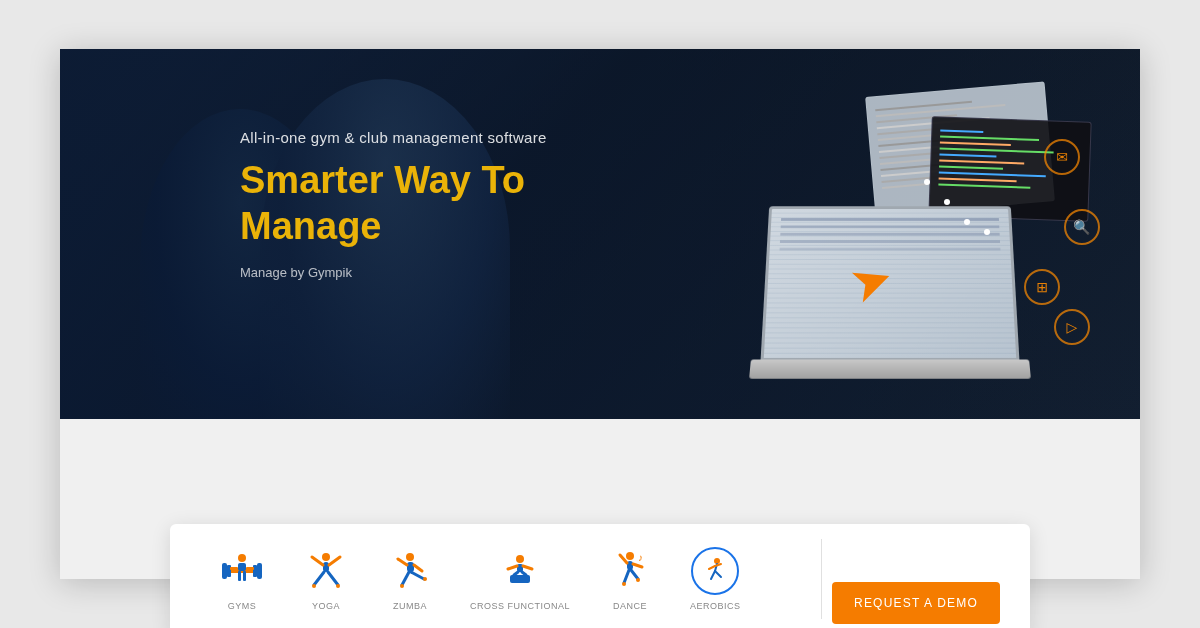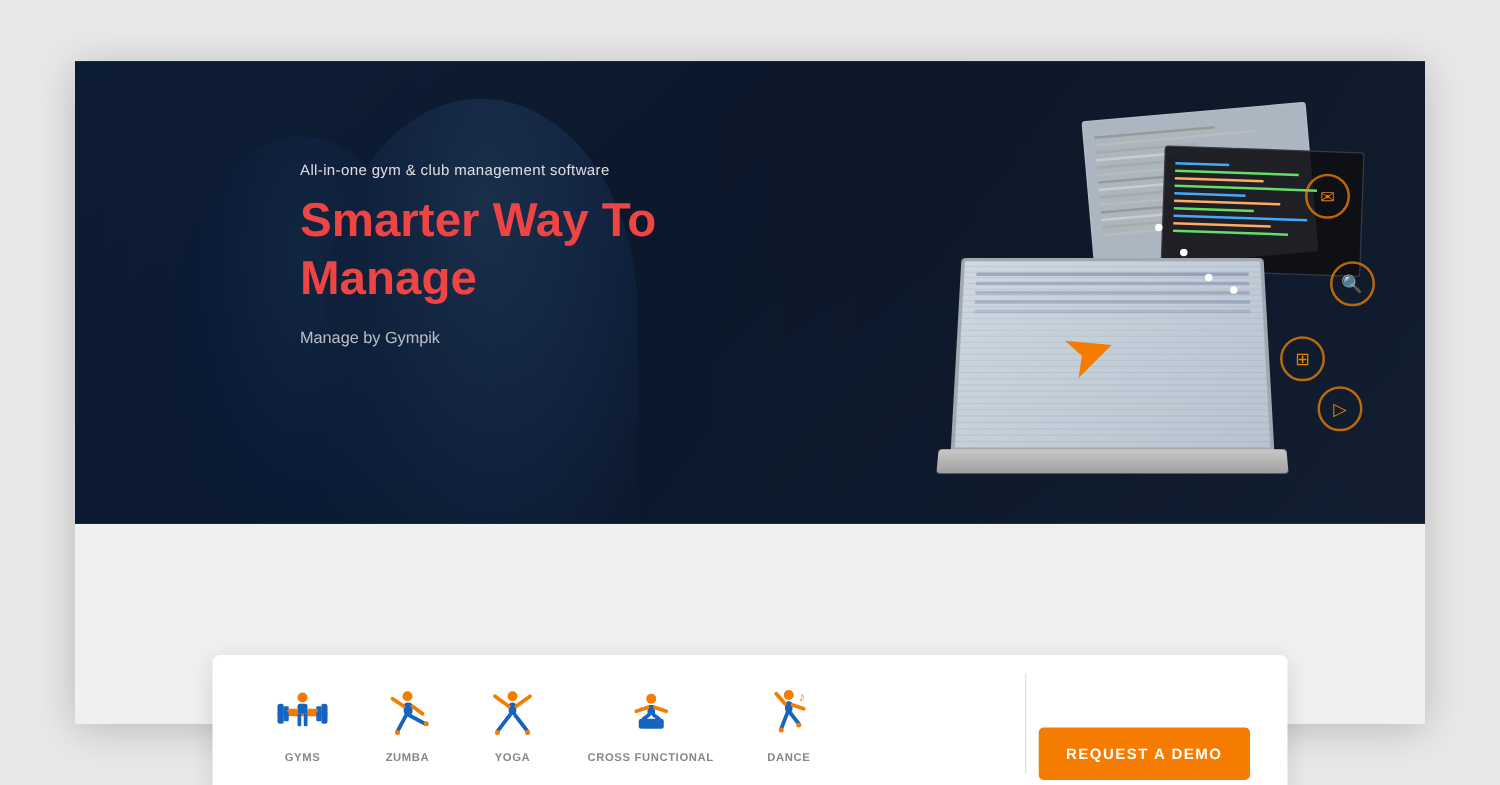--- a/index.html
+++ b/index.html
@@ -208,31 +208,31 @@
     .hero-content {
       position: absolute;
       left: 180px;
       top: 80px;
       z-index: 5;
       color: white;
       max-width: 430px;
     }
 
     .hero-subtitle {
-      font-size: 12px;
+      font-size: 15px;
       color: rgba(255,255,255,0.85);
       margin-bottom: 12px;
       letter-spacing: 0.3px;
     }
 
     .hero-title {
       font-size: 38px;
       font-weight: 700;
       line-height: 1.2;
-      color: #ef4444;
+      color: #eab308;
       margin-bottom: 16px;
     }
 
     .hero-powered {
       font-size: 13px;
       color: rgba(255,255,255,0.7);
     }
 
     
     .bottom-card {
@@ -272,42 +272,42 @@
       width: 48px;
       height: 48px;
       display: flex;
       align-items: center;
       justify-content: center;
       font-size: 32px;
     }
 
     .category-label {
       font-size: 9px;
-      font-weight: 700;
+      font-weight: 400;
       color: #888;
       letter-spacing: 0.5px;
       text-transform: uppercase;
       text-align: right;
       white-space: nowrap;
     }
 
     .divider-v {
       width: 1px;
       height: 80px;
       background: #e0e0e0;
       margin: 0 10px;
     }
 
     .demo-btn {
       background: #f57c00;
       color: white;
       border: none;
       padding: 14px 22px;
       font-size: 12px;
-      font-weight: 700;
+      font-weight: 400;
       letter-spacing: 1.2px;
       border-radius: 4px;
       cursor: pointer;
       white-space: nowrap;
       text-transform: uppercase;
       margin-top: 48px;
     }
 
     
     .page-bg-bottom {
@@ -437,59 +437,59 @@
         <span class="category-label">GYMS</span>
       </div>
 
 
       <div class="category-item">
         <div class="category-icon">
           <svg width="44" height="44" viewBox="0 0 44 44" fill="none" xmlns="http://www.w3.org/2000/svg">
 
             <circle cx="22" cy="8" r="4" fill="#f57c00"></circle>
 
+            <rect x="19" y="13" width="6" height="10" rx="3" fill="#1565c0"></rect>
+
+            <line x1="19" y1="16" x2="8" y2="8" stroke="#f57c00" stroke-width="3" stroke-linecap="round"></line>
+            <line x1="25" y1="16" x2="36" y2="8" stroke="#f57c00" stroke-width="3" stroke-linecap="round"></line>
+
+            <line x1="20" y1="23" x2="10" y2="36" stroke="#1565c0" stroke-width="3" stroke-linecap="round"></line>
+            <line x1="24" y1="23" x2="34" y2="36" stroke="#1565c0" stroke-width="3" stroke-linecap="round"></line>
+
+            <circle cx="10" cy="37" r="2" fill="#f57c00"></circle>
+            <circle cx="34" cy="37" r="2" fill="#f57c00"></circle>
+          </svg>
+        </div>
+        <span class="category-label">YOGA</span>
+      </div>
+
+      <div class="category-item">
+        <div class="category-icon">
+          <svg width="44" height="44" viewBox="0 0 44 44" fill="none" xmlns="http://www.w3.org/2000/svg">
+
+            <circle cx="22" cy="8" r="4" fill="#f57c00"></circle>
+
             <rect x="19" y="13" width="7" height="10" rx="3" fill="#1565c0"></rect>
 
             <line x1="19" y1="16" x2="10" y2="10" stroke="#f57c00" stroke-width="3" stroke-linecap="round"></line>
             <line x1="26" y1="16" x2="34" y2="22" stroke="#f57c00" stroke-width="3" stroke-linecap="round"></line>
 
             <line x1="21" y1="23" x2="14" y2="36" stroke="#1565c0" stroke-width="3" stroke-linecap="round"></line>
             <line x1="23" y1="23" x2="36" y2="30" stroke="#1565c0" stroke-width="3" stroke-linecap="round"></line>
             <circle cx="14" cy="37" r="2" fill="#f57c00"></circle>
             <circle cx="37" cy="30" r="2" fill="#f57c00"></circle>
           </svg>
         </div>
         <span class="category-label">ZUMBA</span>
       </div>
 
       <div class="category-item">
         <div class="category-icon">
           <svg width="44" height="44" viewBox="0 0 44 44" fill="none" xmlns="http://www.w3.org/2000/svg">
 
-            <circle cx="22" cy="8" r="4" fill="#f57c00"></circle>
-
-            <rect x="19" y="13" width="6" height="10" rx="3" fill="#1565c0"></rect>
-
-            <line x1="19" y1="16" x2="8" y2="8" stroke="#f57c00" stroke-width="3" stroke-linecap="round"></line>
-            <line x1="25" y1="16" x2="36" y2="8" stroke="#f57c00" stroke-width="3" stroke-linecap="round"></line>
-
-            <line x1="20" y1="23" x2="10" y2="36" stroke="#1565c0" stroke-width="3" stroke-linecap="round"></line>
-            <line x1="24" y1="23" x2="34" y2="36" stroke="#1565c0" stroke-width="3" stroke-linecap="round"></line>
-
-            <circle cx="10" cy="37" r="2" fill="#f57c00"></circle>
-            <circle cx="34" cy="37" r="2" fill="#f57c00"></circle>
-          </svg>
-        </div>
-        <span class="category-label">YOGA</span>
-      </div>
-
-      <div class="category-item">
-        <div class="category-icon">
-          <svg width="44" height="44" viewBox="0 0 44 44" fill="none" xmlns="http://www.w3.org/2000/svg">
-
             <rect x="12" y="26" width="20" height="8" rx="2" fill="#1565c0"></rect>
 
             <circle cx="22" cy="10" r="4" fill="#f57c00"></circle>
 
             <rect x="19" y="15" width="6" height="8" rx="2" fill="#1565c0"></rect>
 
             <line x1="19" y1="17" x2="10" y2="20" stroke="#f57c00" stroke-width="3" stroke-linecap="round"></line>
             <line x1="25" y1="17" x2="34" y2="20" stroke="#f57c00" stroke-width="3" stroke-linecap="round"></line>
 
             <line x1="20" y1="23" x2="16" y2="26" stroke="#1565c0" stroke-width="3" stroke-linecap="round"></line>
@@ -515,20 +515,36 @@
 
             <line x1="21" y1="21" x2="16" y2="34" stroke="#1565c0" stroke-width="3" stroke-linecap="round"></line>
             <line x1="23" y1="21" x2="30" y2="30" stroke="#1565c0" stroke-width="3" stroke-linecap="round"></line>
             <circle cx="16" cy="35" r="2" fill="#f57c00"></circle>
             <circle cx="30" cy="31" r="2" fill="#f57c00"></circle>
           </svg>
         </div>
         <span class="category-label">DANCE</span>
       </div>
 
+      <div class="category-item">
+        <div class="category-icon">
+          <div class="aerobics-circle">
+            <svg width="32" height="32" viewBox="0 0 32 32" fill="none" xmlns="http://www.w3.org/2000/svg">
+
+              <circle cx="18" cy="6" r="3" fill="#f57c00"></circle>
+              <line x1="18" y1="9" x2="16" y2="16" stroke="#1565c0" stroke-width="2" stroke-linecap="round"></line>
+              <line x1="16" y1="11" x2="10" y2="14" stroke="#f57c00" stroke-width="2" stroke-linecap="round"></line>
+              <line x1="16" y1="11" x2="22" y2="9" stroke="#f57c00" stroke-width="2" stroke-linecap="round"></line>
+              <line x1="16" y1="16" x2="12" y2="24" stroke="#1565c0" stroke-width="2" stroke-linecap="round"></line>
+              <line x1="16" y1="16" x2="22" y2="22" stroke="#1565c0" stroke-width="2" stroke-linecap="round"></line>
+            </svg>
+          </div>
+        </div>
+        <span class="category-label">AEROBICS</span>
+      </div>
 
 
     </div>
 
     <div class="divider-v"></div>
 
     <button class="demo-btn">REQUEST A DEMO</button>
   </div>
 
 </div>

